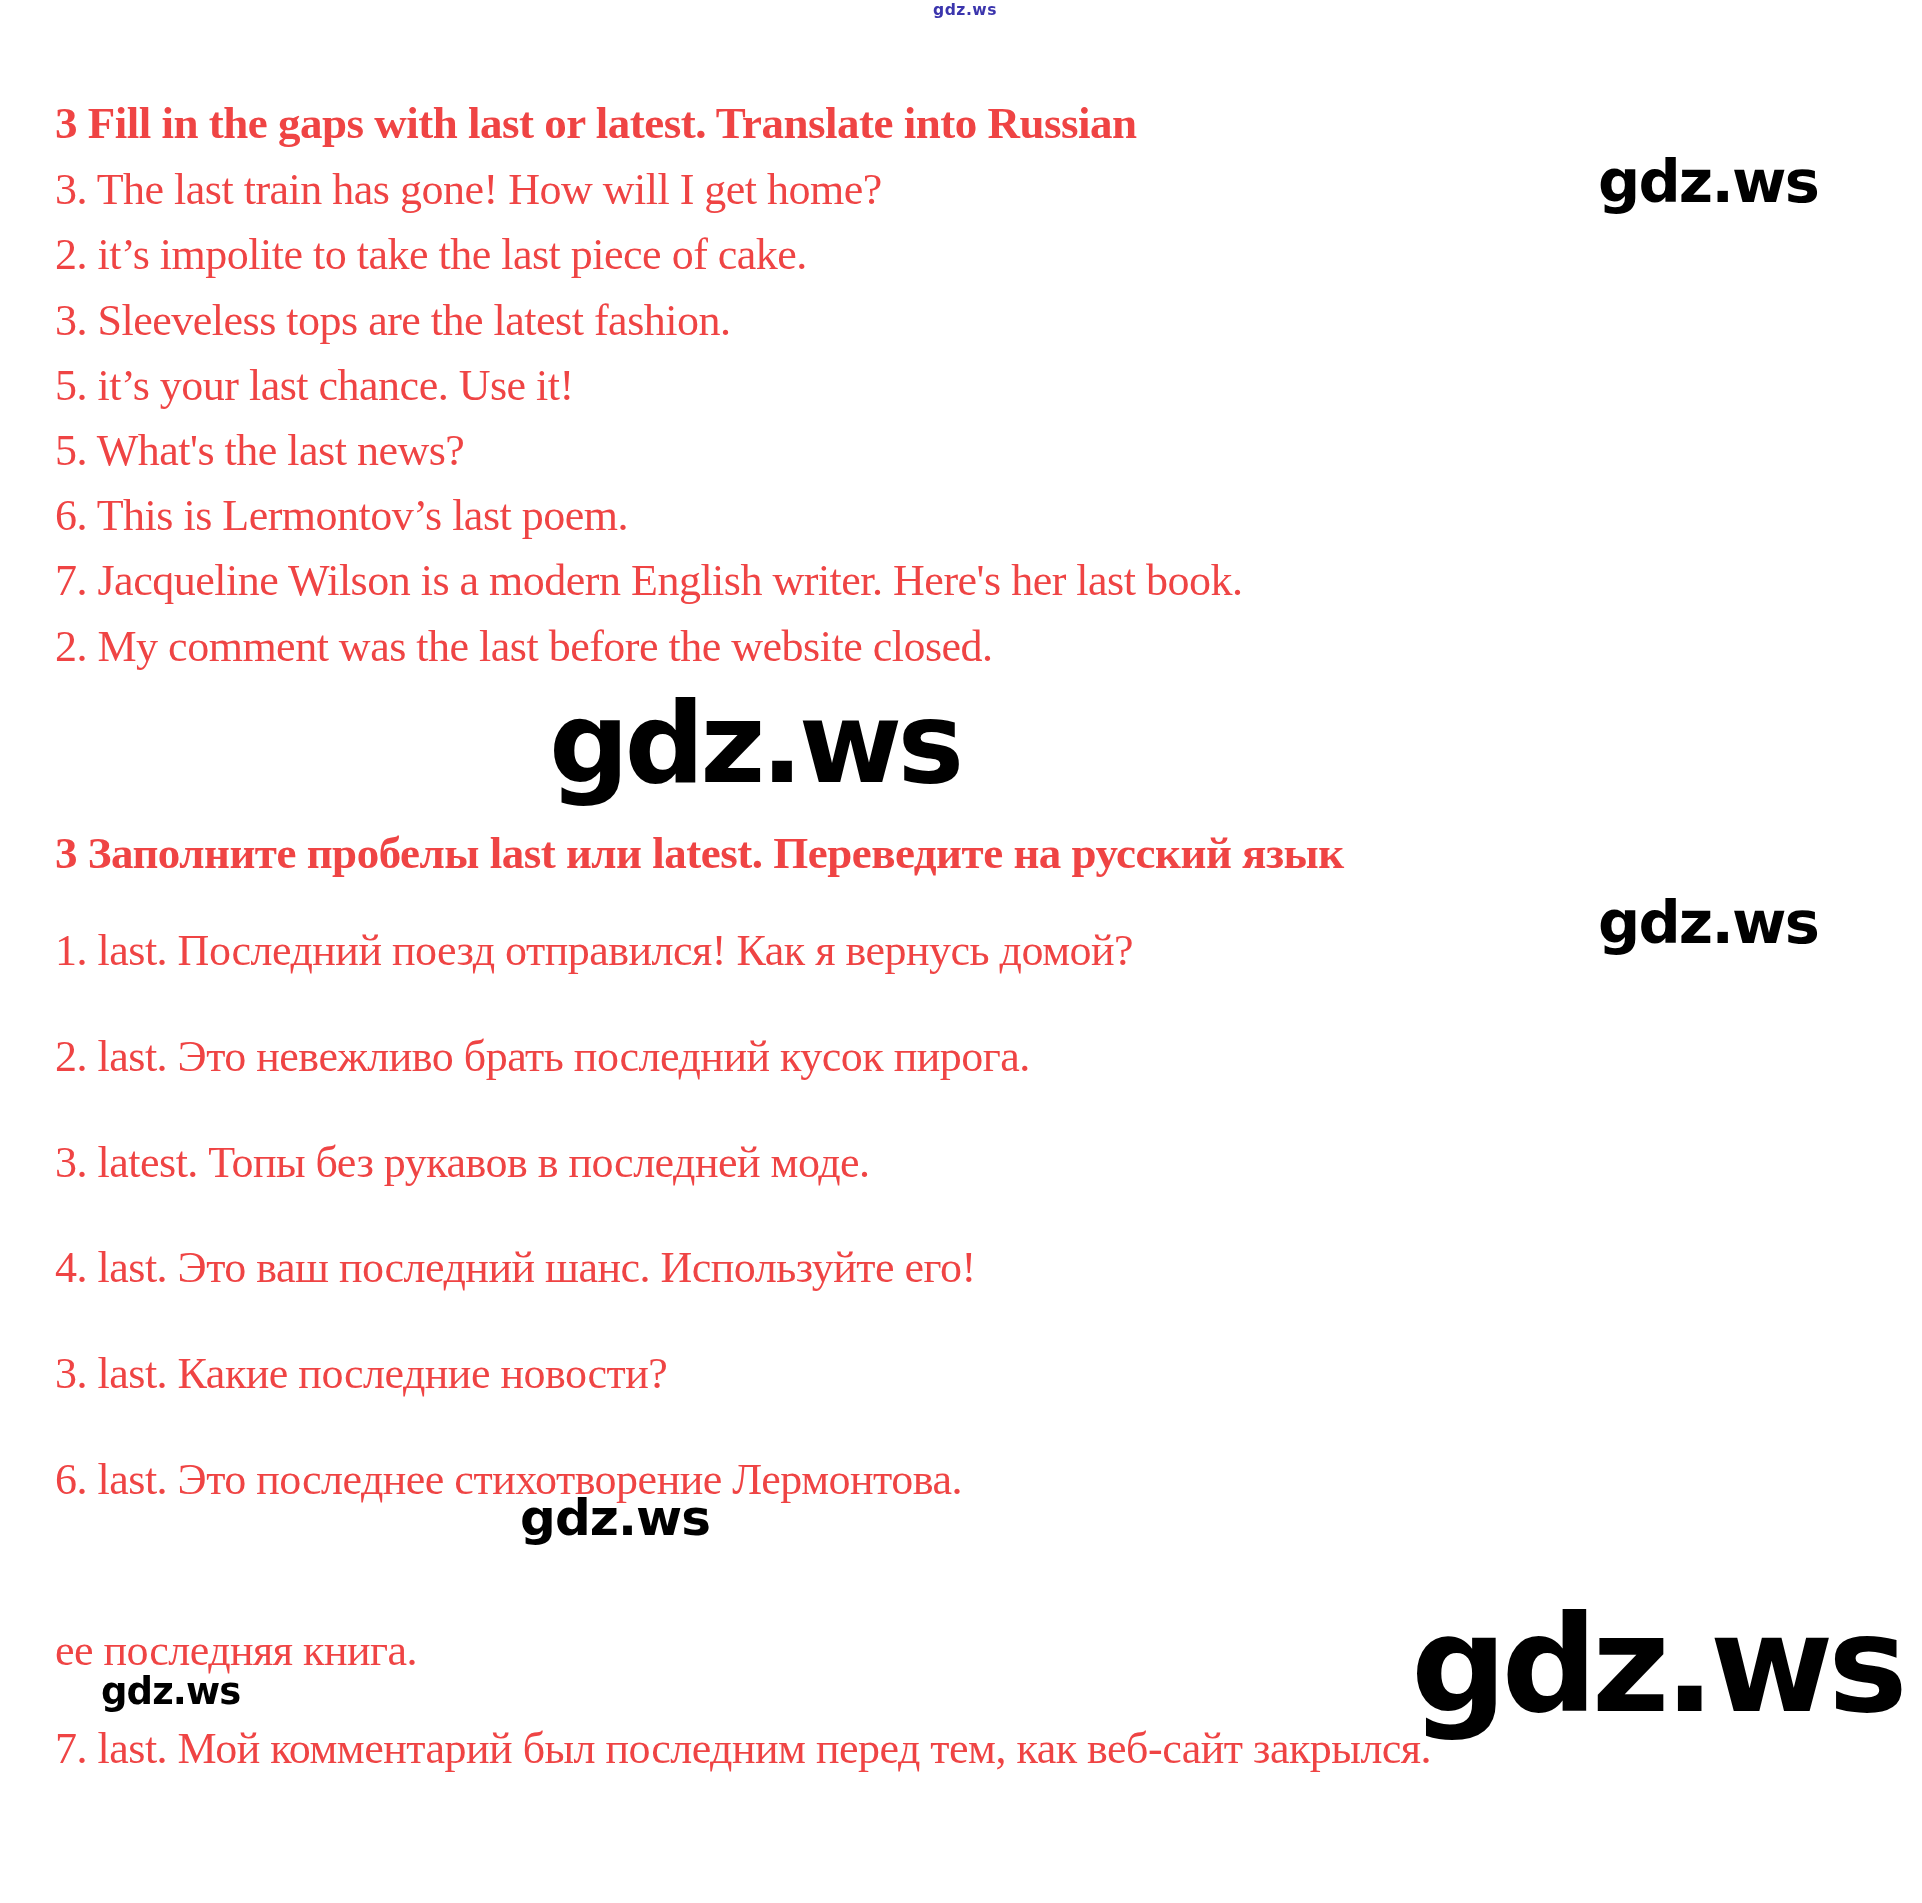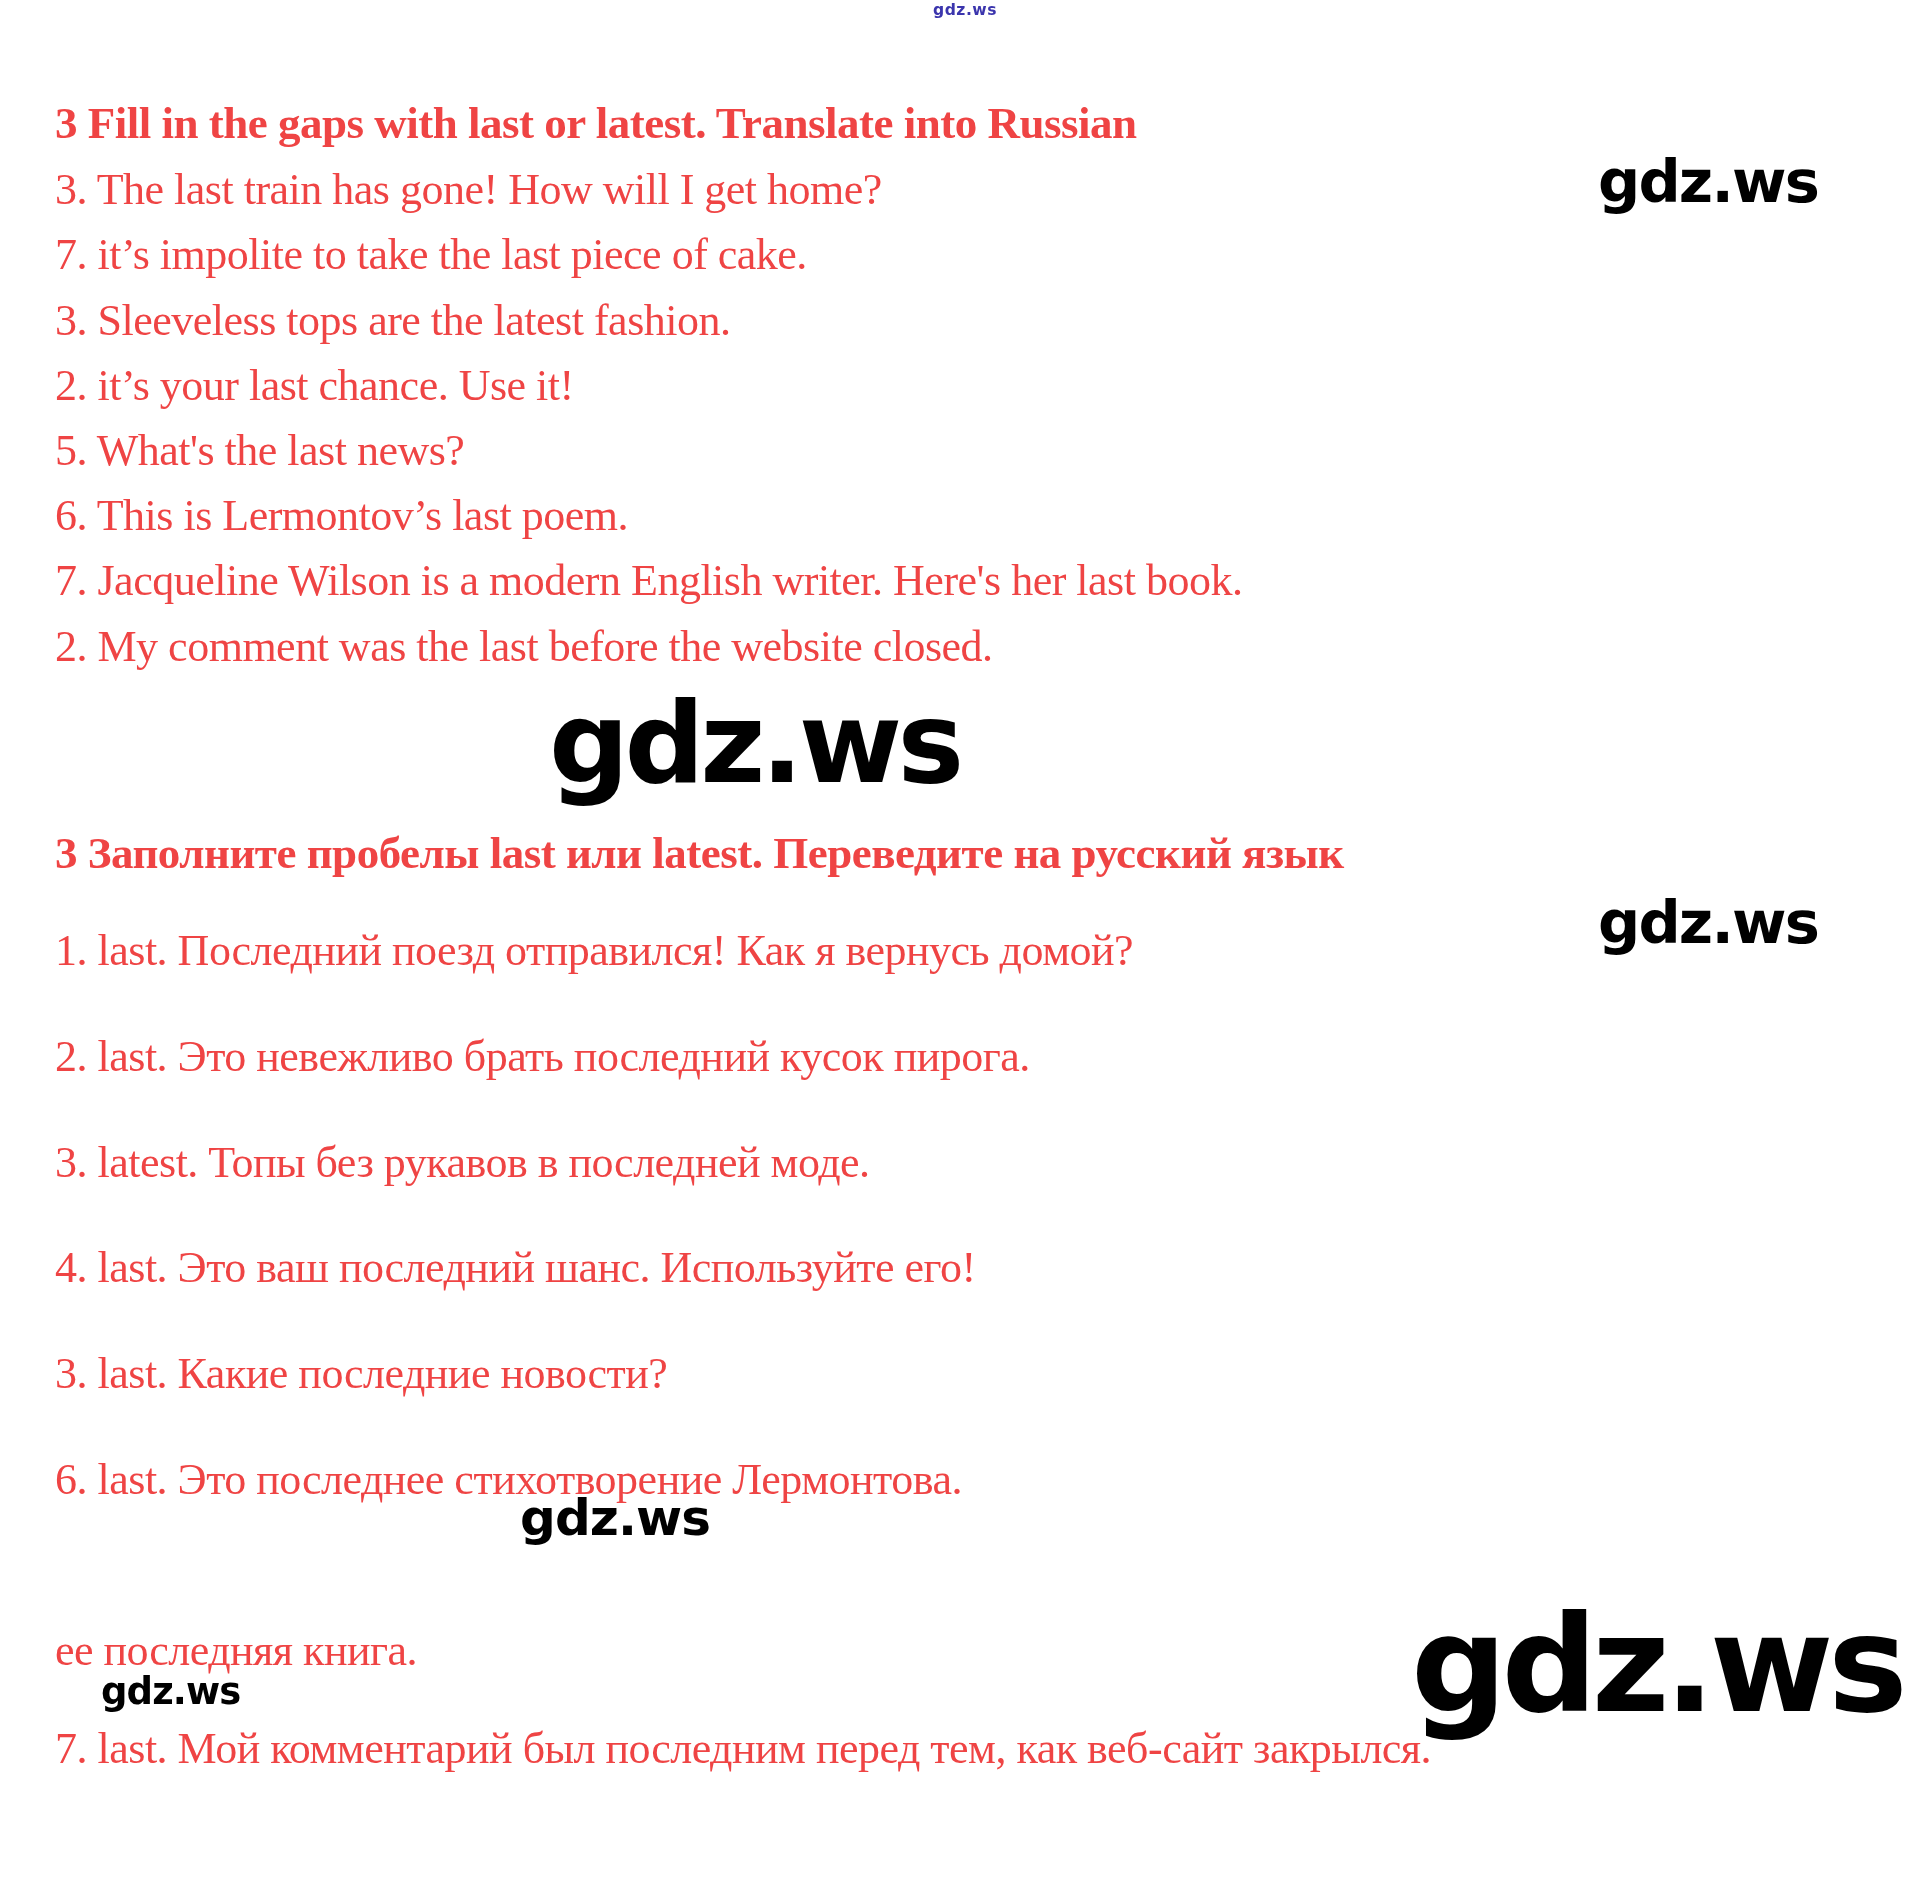--- a/index.html
+++ b/index.html
@@ -57,23 +57,23 @@
   <div class="wm wm-top">gdz.ws</div>
   <div class="wm wm-right-1">gdz.ws</div>
   <div class="wm wm-center">gdz.ws</div>
   <div class="wm wm-right-2">gdz.ws</div>
   <div class="wm wm-mid">gdz.ws</div>
   <div class="wm wm-bot-l">gdz.ws</div>
   <div class="wm wm-bot-r">gdz.ws</div>
 
   <div class="line heading" style="top:99px">3 Fill in the gaps with last or latest. Translate into Russian</div>
   <div class="line" style="top:166px">3. The last train has gone! How will I get home?</div>
-  <div class="line" style="top:231px">7. it’s impolite to take the last piece of cake.</div>
+  <div class="line" style="top:231px">2. it’s impolite to take the last piece of cake.</div>
   <div class="line" style="top:297px">3. Sleeveless tops are the latest fashion.</div>
-  <div class="line" style="top:362px">2. it’s your last chance. Use it!</div>
+  <div class="line" style="top:362px">5. it’s your last chance. Use it!</div>
   <div class="line" style="top:427px">5. What's the last news?</div>
   <div class="line" style="top:492px">6. This is Lermontov’s last poem.</div>
   <div class="line" style="top:557px">7. Jacqueline Wilson is a modern English writer. Here's her last book.</div>
   <div class="line" style="top:623px">2. My comment was the last before the website closed.</div>
 
   <div class="line heading" style="top:829px">3 Заполните пробелы last или latest. Переведите на русский язык</div>
   <div class="line" style="top:927px">1. last. Последний поезд отправился! Как я вернусь домой?</div>
   <div class="line" style="top:1033px">2. last. Это невежливо брать последний кусок пирога.</div>
   <div class="line" style="top:1139px">3. latest. Топы без рукавов в последней моде.</div>
   <div class="line" style="top:1244px">4. last. Это ваш последний шанс. Используйте его!</div>

